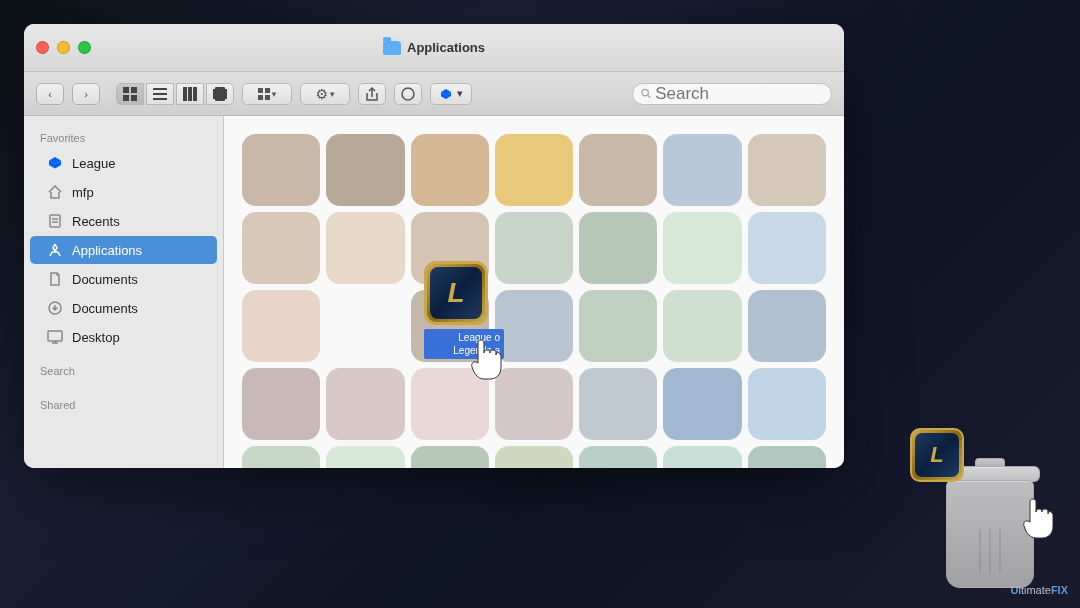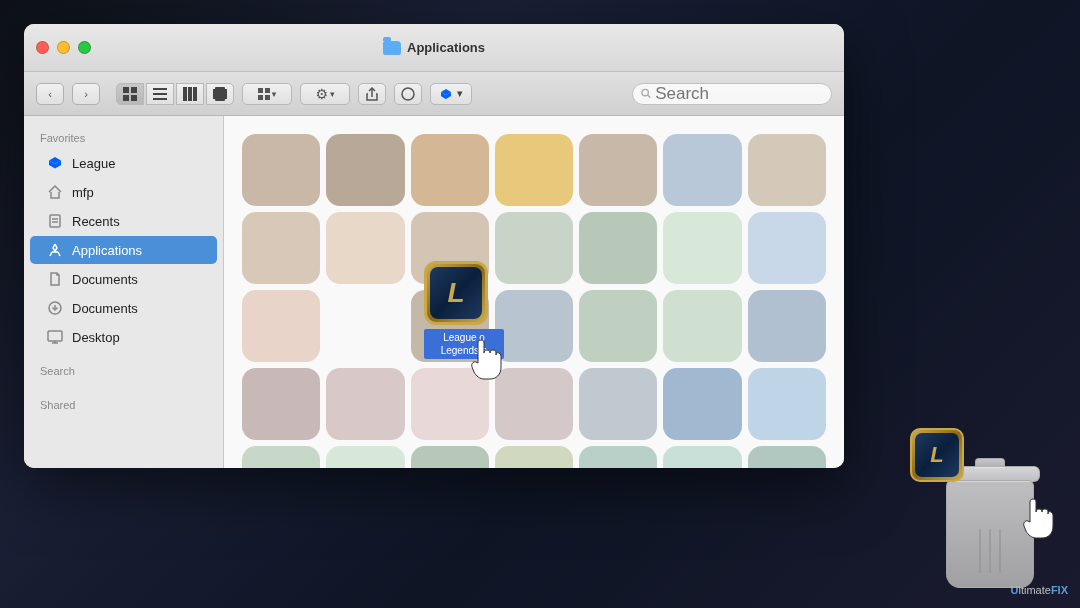--- a/index.html
+++ b/index.html
@@ -324,21 +324,21 @@
       line-height: 1;
     }
 
     .lol-label {
       background: #3a6fd8;
       color: white;
       font-size: 10px;
       padding: 2px 4px;
       border-radius: 2px;
       margin-top: 4px;
-      text-align: center;
+      text-align: right;
       line-height: 1.3;
     }
 
     .lol-badge-small {
       width: 54px;
       height: 54px;
       border-radius: 10px;
       background: linear-gradient(135deg, #c8a84b, #8b6914, #c8a84b);
       border: 2px solid #c8a84b;
       display: flex;

